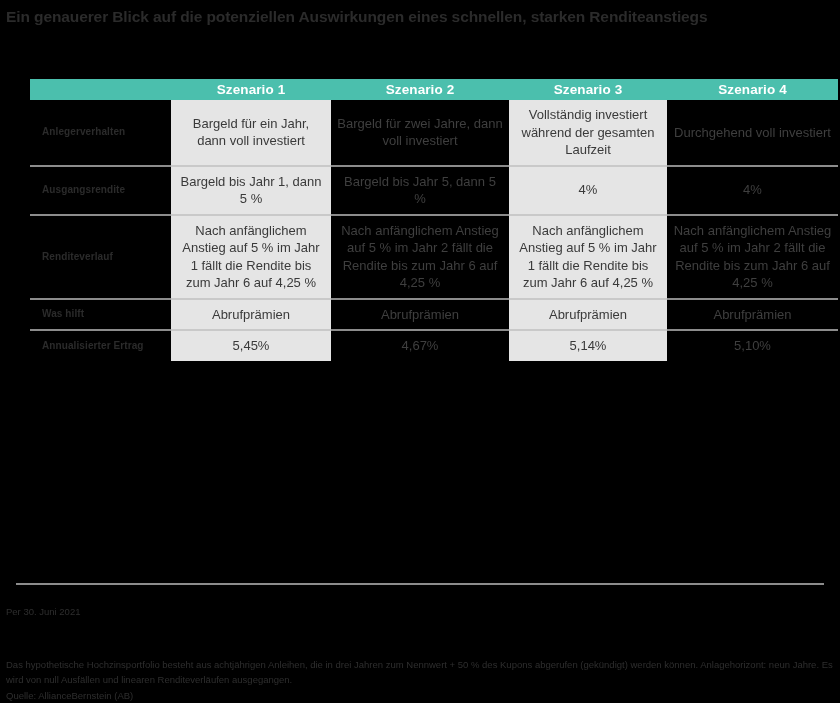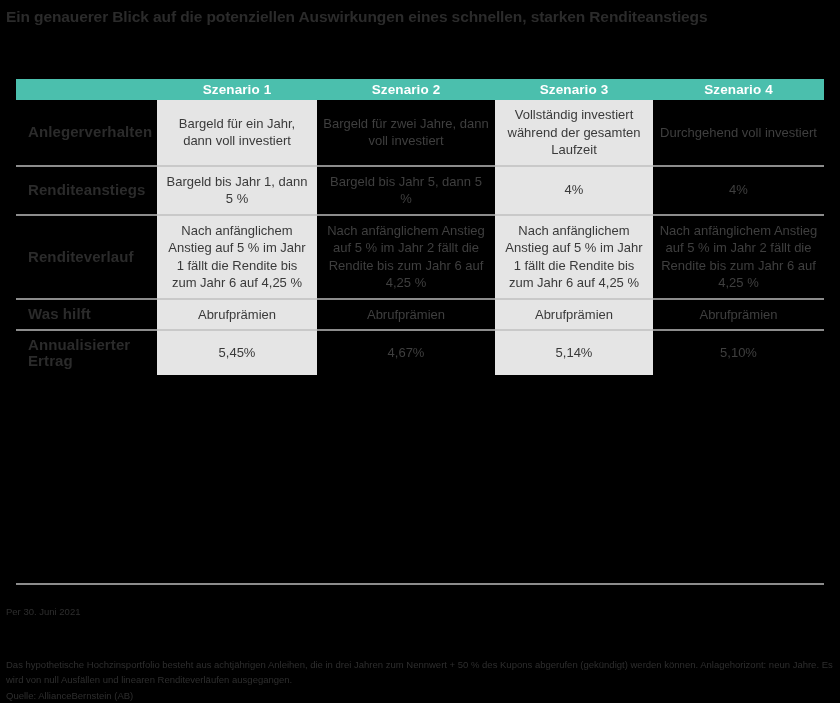--- a/index.html
+++ b/index.html
@@ -29,21 +29,21 @@
     font-size: 15.5px;
     font-weight: bold;
     line-height: 21px;
     color: #2b2b2b;
     letter-spacing: -0.1px;
   }
 
   
   .table-wrap {
     position: absolute;
-    left: 16px;
+    left: 30px;
     top: 79px;
     width: 808px;
   }
 
   table.matrix {
     width: 808px;
     border-collapse: collapse;
     table-layout: fixed;
   }
 
@@ -77,21 +77,21 @@
     font-size: 13px;
     line-height: 17.5px;
     border-top: 2px solid #8c8c8c;
   }
   tbody tr:first-child td { border-top: none; }
 
   tbody td.rowlabel {
     text-align: left;
     padding-left: 12px;
     padding-right: 6px;
-    font-size: 15px;
+    font-size: 10px;
     font-weight: bold;
     line-height: 16px;
     color: #2b2b2b;
     background: #000000;
     letter-spacing: 0.1px;
   }
 
   
   tbody td.light {
     background: #e5e5e5;
@@ -160,21 +160,21 @@
         <tr>
           <td class="rowlabel">Anlegerverhalten</td>
           <td class="light">Bargeld für ein Jahr, dann voll investiert</td>
           <td class="dark">Bargeld für zwei Jahre, dann voll investiert</td>
           <td class="light">Vollständig investiert während der gesamten Laufzeit</td>
           <td class="dark">Durchgehend voll investiert</td>
         </tr>
 
 
         <tr>
-          <td class="rowlabel">Renditeanstiegs</td>
+          <td class="rowlabel">Ausgangsrendite</td>
           <td class="light">Bargeld bis Jahr 1, dann 5 %</td>
           <td class="dark">Bargeld bis Jahr 5, dann 5 %</td>
           <td class="light">4%</td>
           <td class="dark">4%</td>
         </tr>
 
         <tr>
           <td class="rowlabel">Renditeverlauf</td>
           <td class="light">Nach anfänglichem Anstieg auf 5 % im Jahr 1 fällt die Rendite bis zum Jahr 6 auf 4,25 %</td>
           <td class="dark">Nach anfänglichem Anstieg auf 5 % im Jahr 2 fällt die Rendite bis zum Jahr 6 auf 4,25 %</td>

